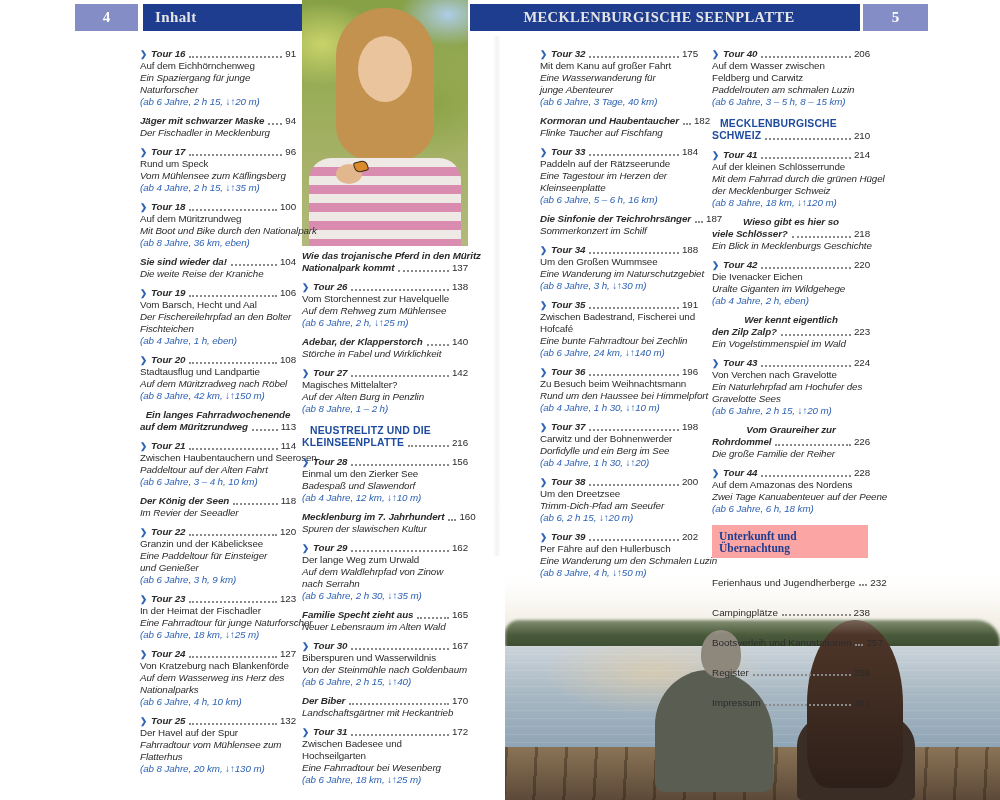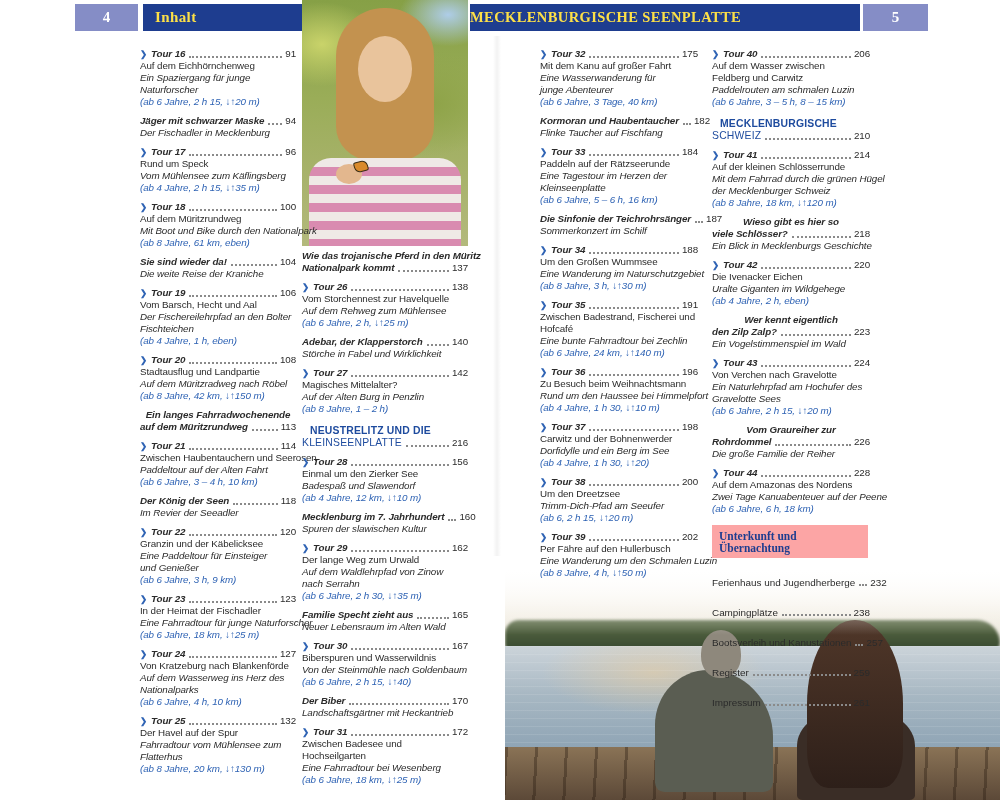--- a/index.html
+++ b/index.html
@@ -4,45 +4,45 @@
 <style>
   html,body{margin:0;padding:0;}
   body{width:1000px;height:800px;position:relative;background:#ffffff;overflow:hidden;
        font-family:"Liberation Sans", sans-serif;color:#2b2b2b;}
   
   .hdr-box{position:absolute;top:4px;height:27px;background:#858dc6;color:#fff;
            font-family:"Liberation Serif", serif;font-weight:700;font-size:15px;
            display:flex;align-items:center;justify-content:center;}
   .hdr-box.l{left:75px;width:63px;}
   .hdr-box.r{left:863px;width:65px;}
-  .hdr-bar{position:absolute;top:4px;height:27px;background:#1e3d8f;color:#fde047;
+  .hdr-bar{position:absolute;top:4px;height:27px;background:#1e3d8f;color:#e5e5e5;
            font-family:"Liberation Serif", serif;font-weight:700;font-size:14.5px;
            display:flex;align-items:center;letter-spacing:.4px;}
   .hdr-bar.l{left:143px;width:159px;padding-left:12px;box-sizing:border-box;font-size:15px;}
-  .hdr-bar.r{left:470px;width:390px;justify-content:flex-start;padding-right:12px;box-sizing:border-box;}
+  .hdr-bar.r{left:470px;width:390px;justify-content:center;padding-right:12px;box-sizing:border-box;}
   
   .col{position:absolute;z-index:3;}
   #col1{left:140px;top:48px;width:156px;}
   #col2{left:302px;top:250px;width:166px;}
   #col3{left:540px;top:48px;width:158px;}
   #col4{left:712px;top:48px;width:158px;}
   .entry{margin-bottom:7px;font-size:9.8px;line-height:12px;letter-spacing:-0.1px;}
   .line{white-space:nowrap;}
   .line.s{font-style:italic;}
   .line.m{font-style:italic;color:#2f63b4;}
   .line.b{font-weight:700;font-style:italic;text-align:center;}
   .line.sec{font-weight:700;color:#1e4b9e;font-size:10.4px;letter-spacing:.2px;padding-left:8px;}
   .row{display:flex;white-space:nowrap;}
   .leader{flex:1;min-width:8px;border-bottom:2px dotted #8a8a8a;align-self:flex-end;
           margin:0 3px 2px 4px;}
   .pg{flex:none;}
   .marker{color:#2f63b4;font-weight:700;font-size:8.5px;position:relative;top:0px;margin-right:4px;}
   .tnum{font-weight:700;font-style:italic;}
   .btext{font-weight:700;font-style:italic;}
-  .sectext{font-weight:400;color:#1e4b9e;font-size:10.4px;letter-spacing:.2px;}
+  .sectext{font-weight:700;color:#1e4b9e;font-size:10.4px;letter-spacing:.2px;}
   .plainrow{margin:19px 0;font-size:9.9px;}
   .entry.sechead{margin-top:10px;}
   .ubox{margin:10px 0 9px 0;background:#fca5a5;color:#1e3d8f;font-family:"Liberation Serif", serif;
         font-weight:700;font-size:11.5px;padding:5px 7px 4px 7px;box-sizing:border-box;width:156px;}
   
   .photo-girl{position:absolute;left:302px;top:0;width:166px;height:246px;overflow:hidden;z-index:2;
     background:
       radial-gradient(70px 45px at 88% 6%, #aecde8 0%, rgba(174,205,232,0) 70%),
       radial-gradient(85px 60px at 12% 18%, #c9d36a 0%, rgba(201,211,106,0) 70%),
       radial-gradient(95px 75px at 78% 42%, #8ea348 0%, rgba(142,163,72,0) 70%),
@@ -153,21 +153,21 @@
     </div>
     <div class="entry">
       <div class="row">
         <span class="marker">❯</span>
         <span class="tnum">Tour 18</span>
         <span class="leader"></span>
         <span class="pg">100</span>
       </div>
       <div class="line t">Auf dem Müritzrundweg</div>
       <div class="line s">Mit Boot und Bike durch den Nationalpark</div>
-      <div class="line m">(ab 8 Jahre, 61 km, eben)</div>
+      <div class="line m">(ab 8 Jahre, 36 km, eben)</div>
     </div>
     <div class="entry">
       <div class="row">
         <span class="btext">Sie sind wieder da!</span>
         <span class="leader"></span>
         <span class="pg">104</span>
       </div>
       <div class="line s">Die weite Reise der Kraniche</div>
     </div>
     <div class="entry">

